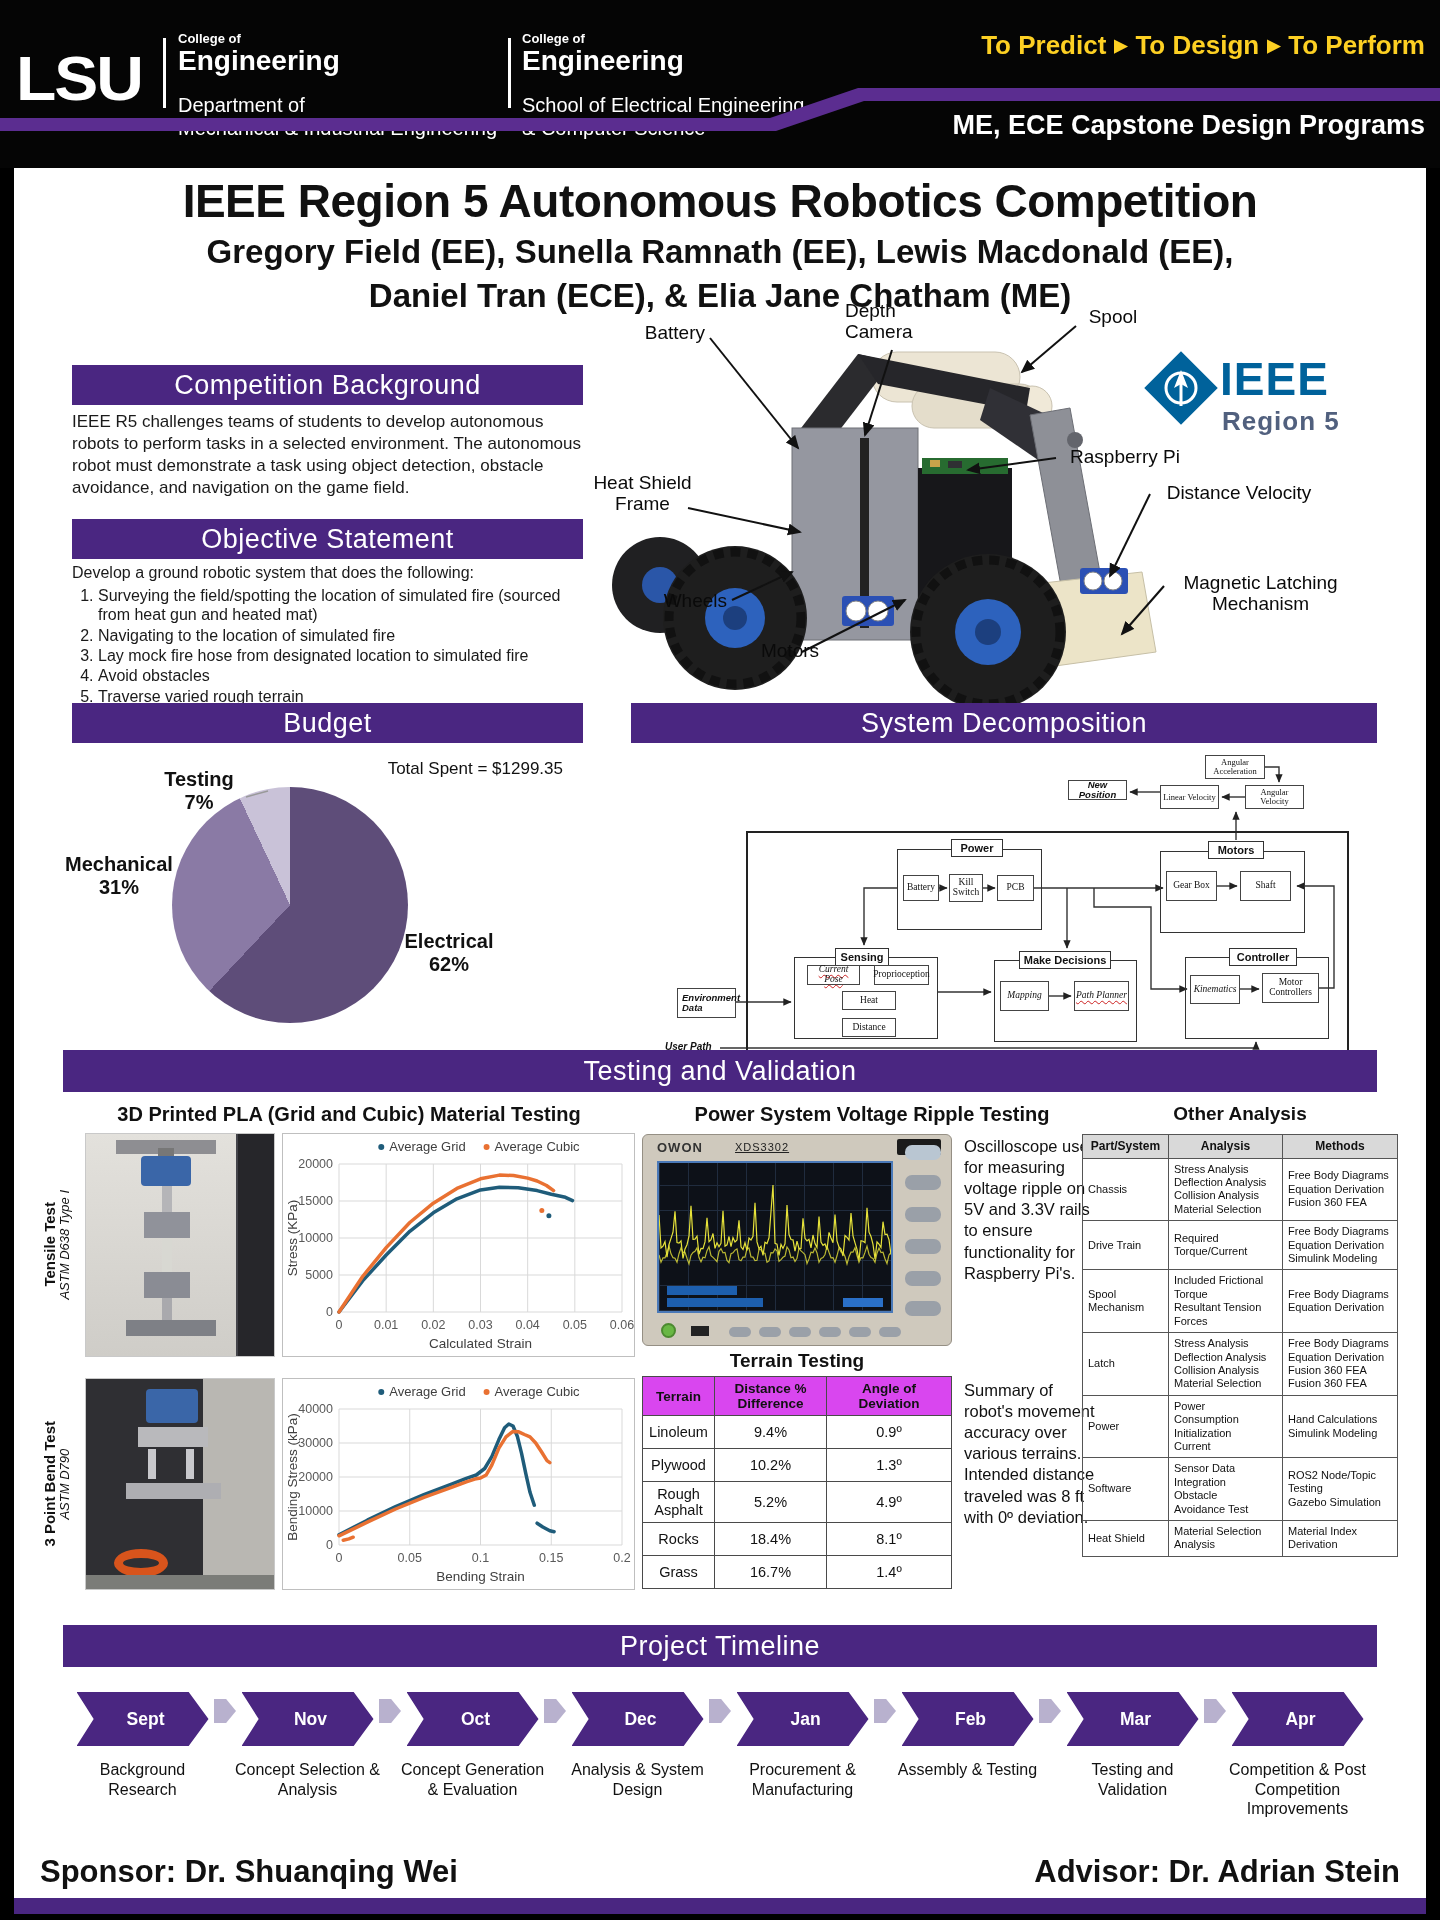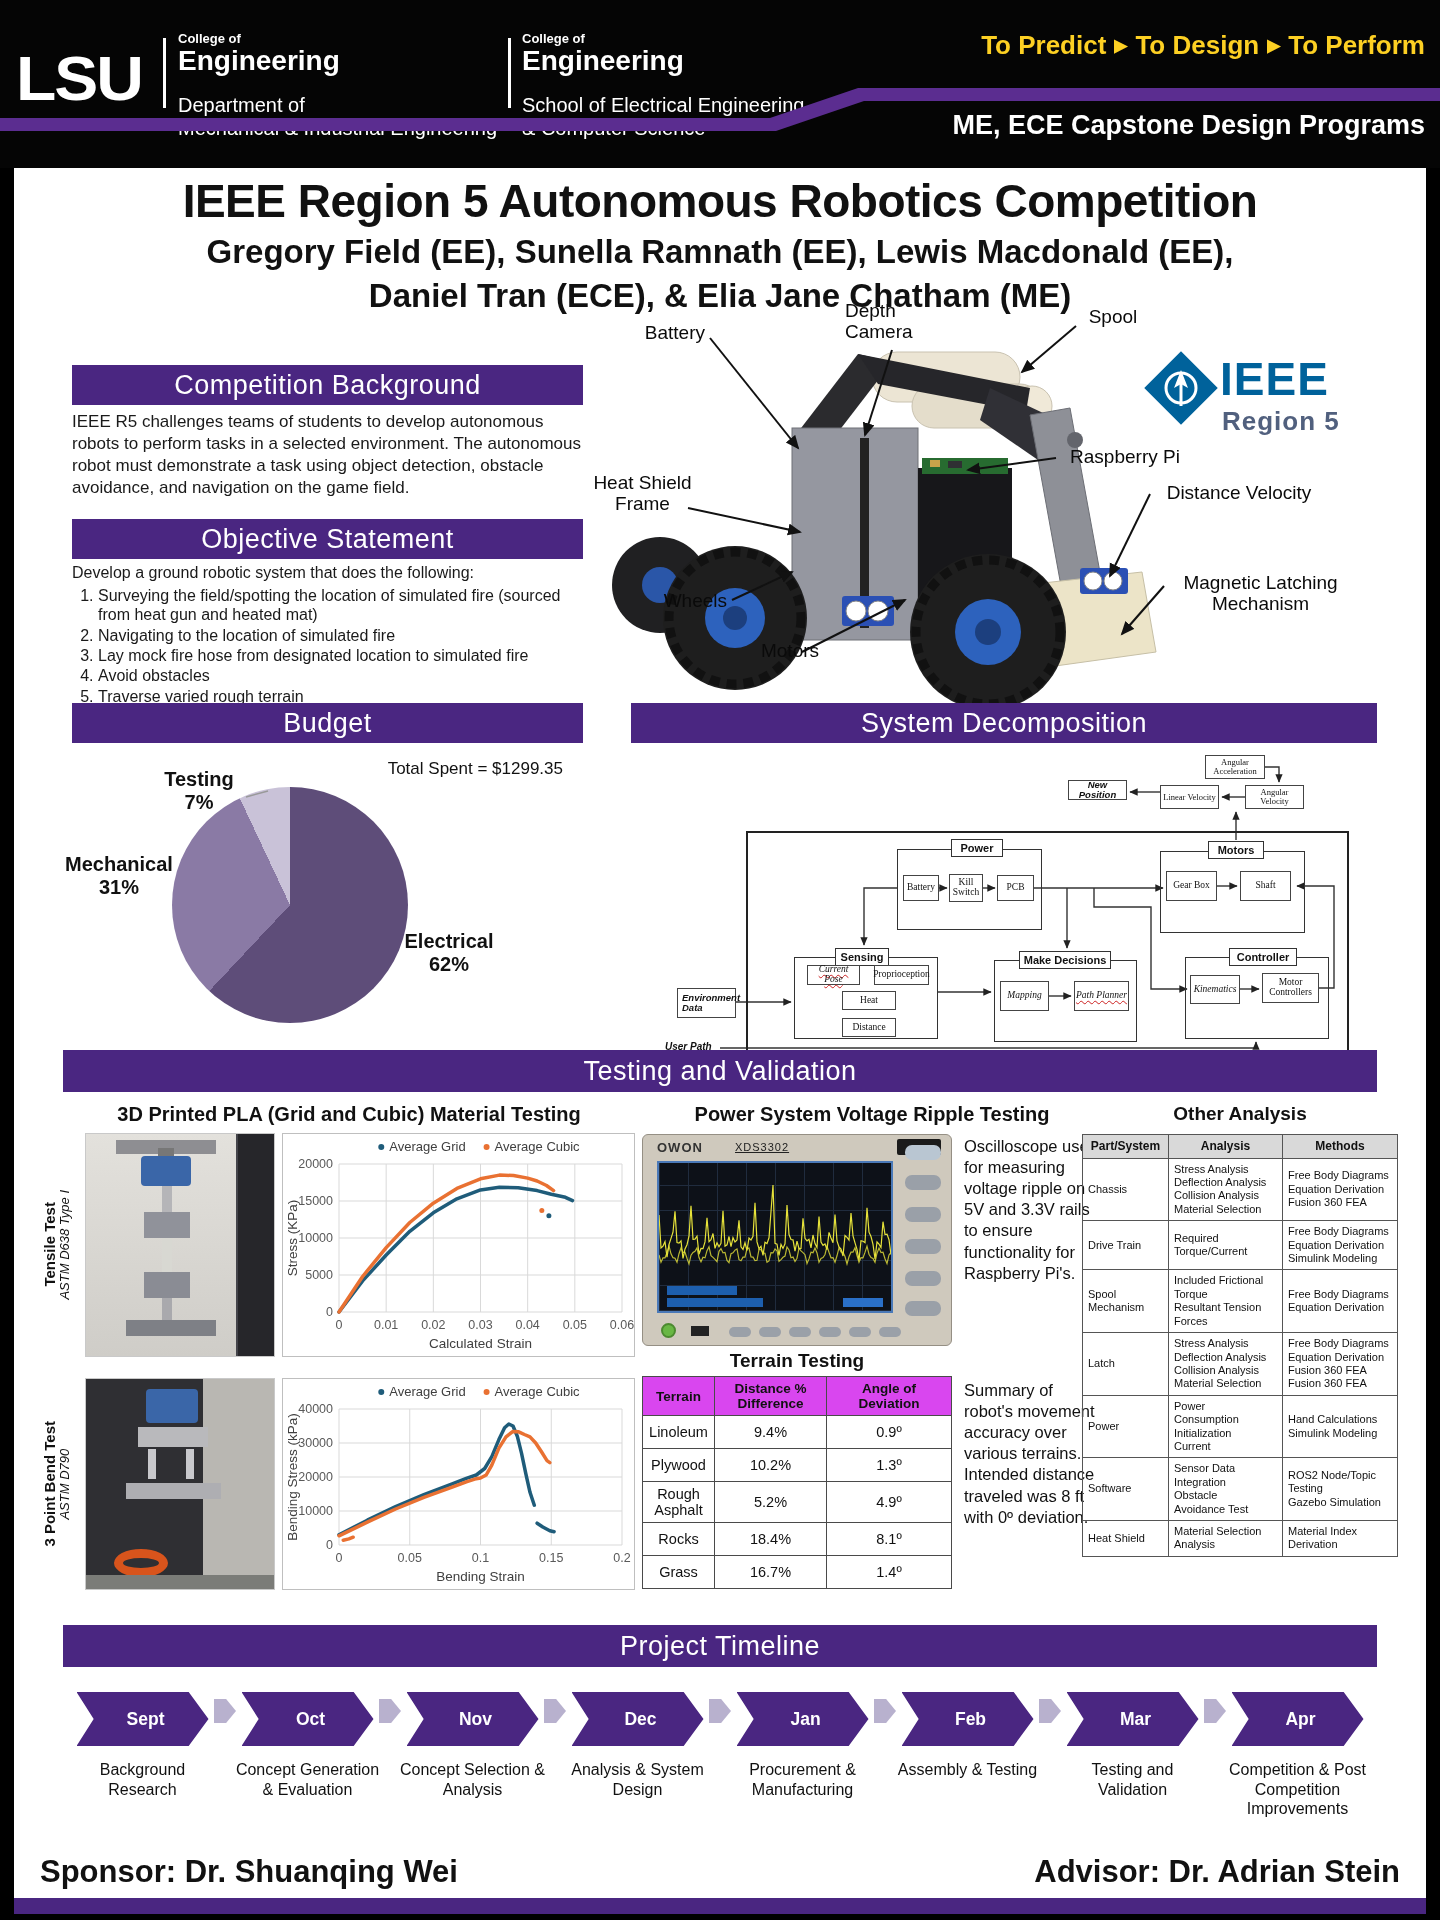--- a/index.html
+++ b/index.html
@@ -579,26 +579,26 @@
     </table>
 
     <div class="bar bar-t" style="left:49px;top:1457px;width:1314px;height:42px;line-height:42px">Project Timeline</div>
     <div class="tl">
 
     <div class="tl-item">
         <div class="chev">Sept</div>
         <div class="tl-desc">Background Research</div>
       </div>
         <div class="tl-item">
+        <div class="chev">Nov</div>
+        <div class="tl-desc">Concept Selection &amp; Analysis</div>
+      </div>
+        <div class="tl-item">
         <div class="chev">Oct</div>
         <div class="tl-desc">Concept Generation &amp; Evaluation</div>
-      </div>
-        <div class="tl-item">
-        <div class="chev">Nov</div>
-        <div class="tl-desc">Concept Selection &amp; Analysis</div>
       </div>
         <div class="tl-item">
         <div class="chev">Dec</div>
         <div class="tl-desc">Analysis &amp; System Design</div>
       </div>
         <div class="tl-item">
         <div class="chev">Jan</div>
         <div class="tl-desc">Procurement &amp; Manufacturing</div>
       </div>
         <div class="tl-item">

